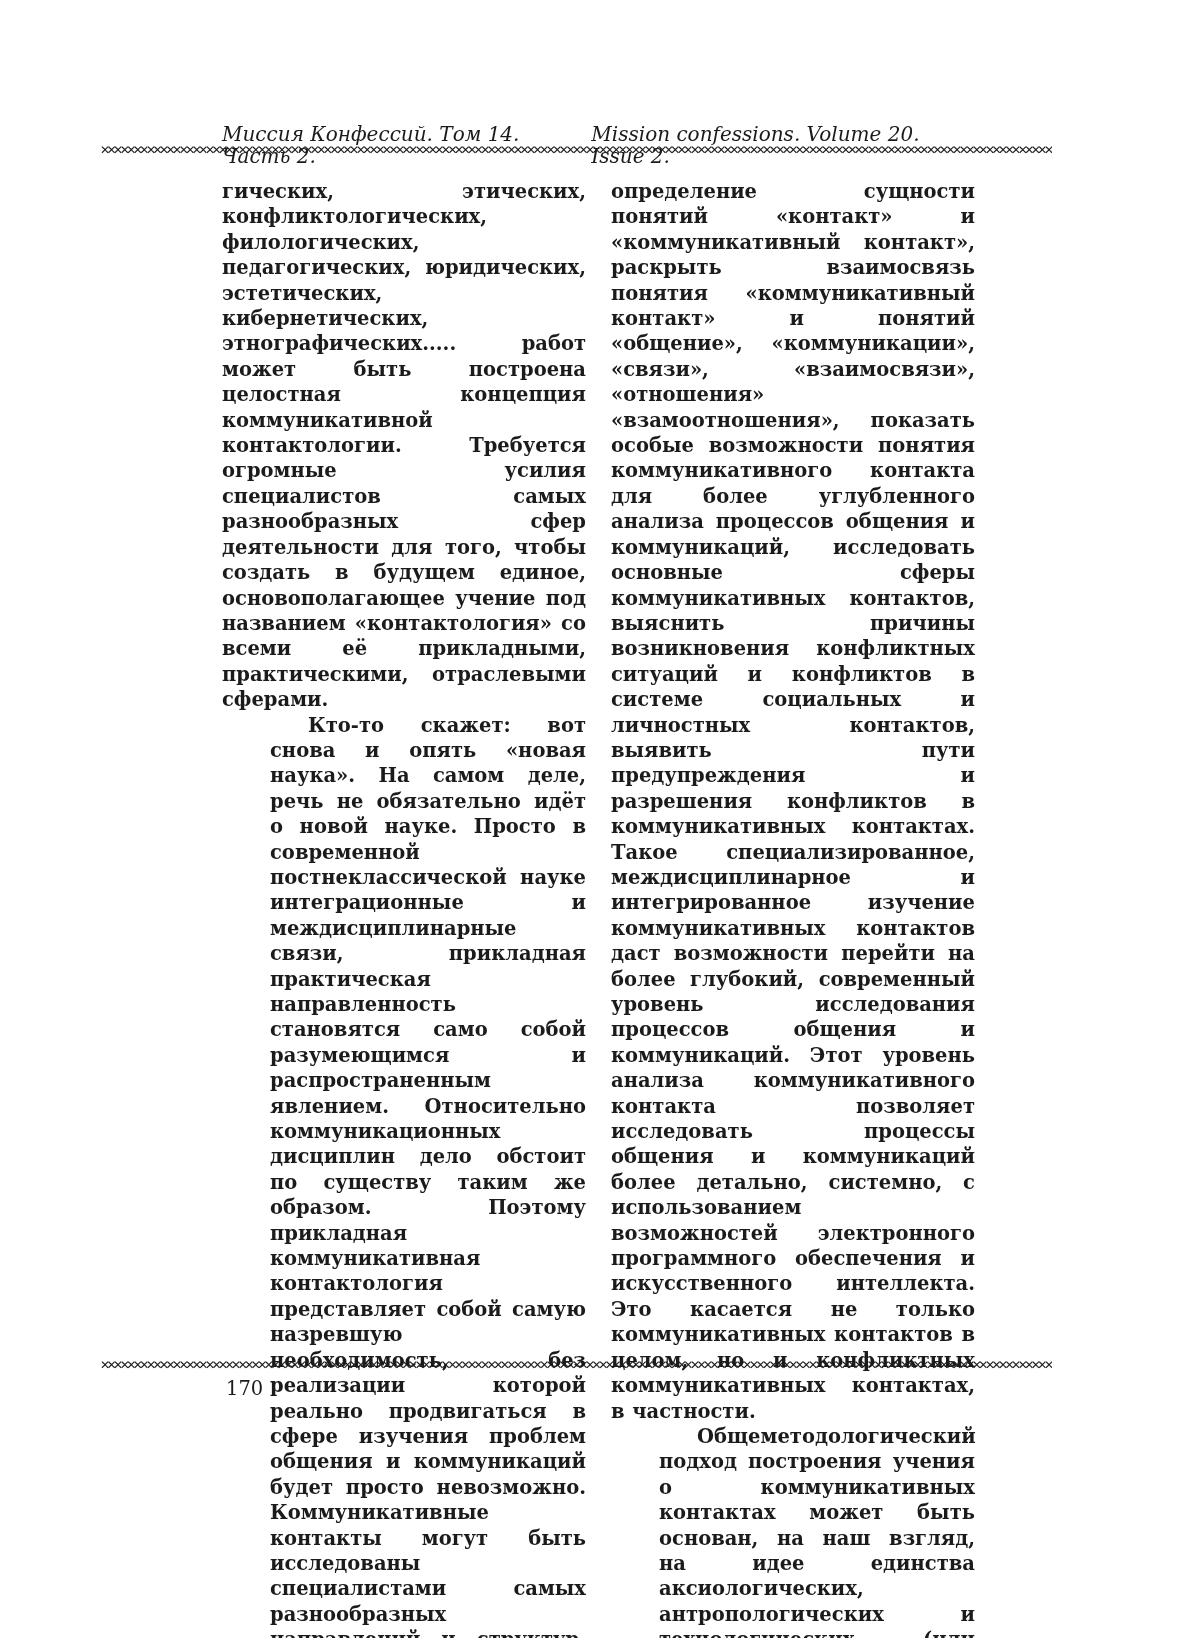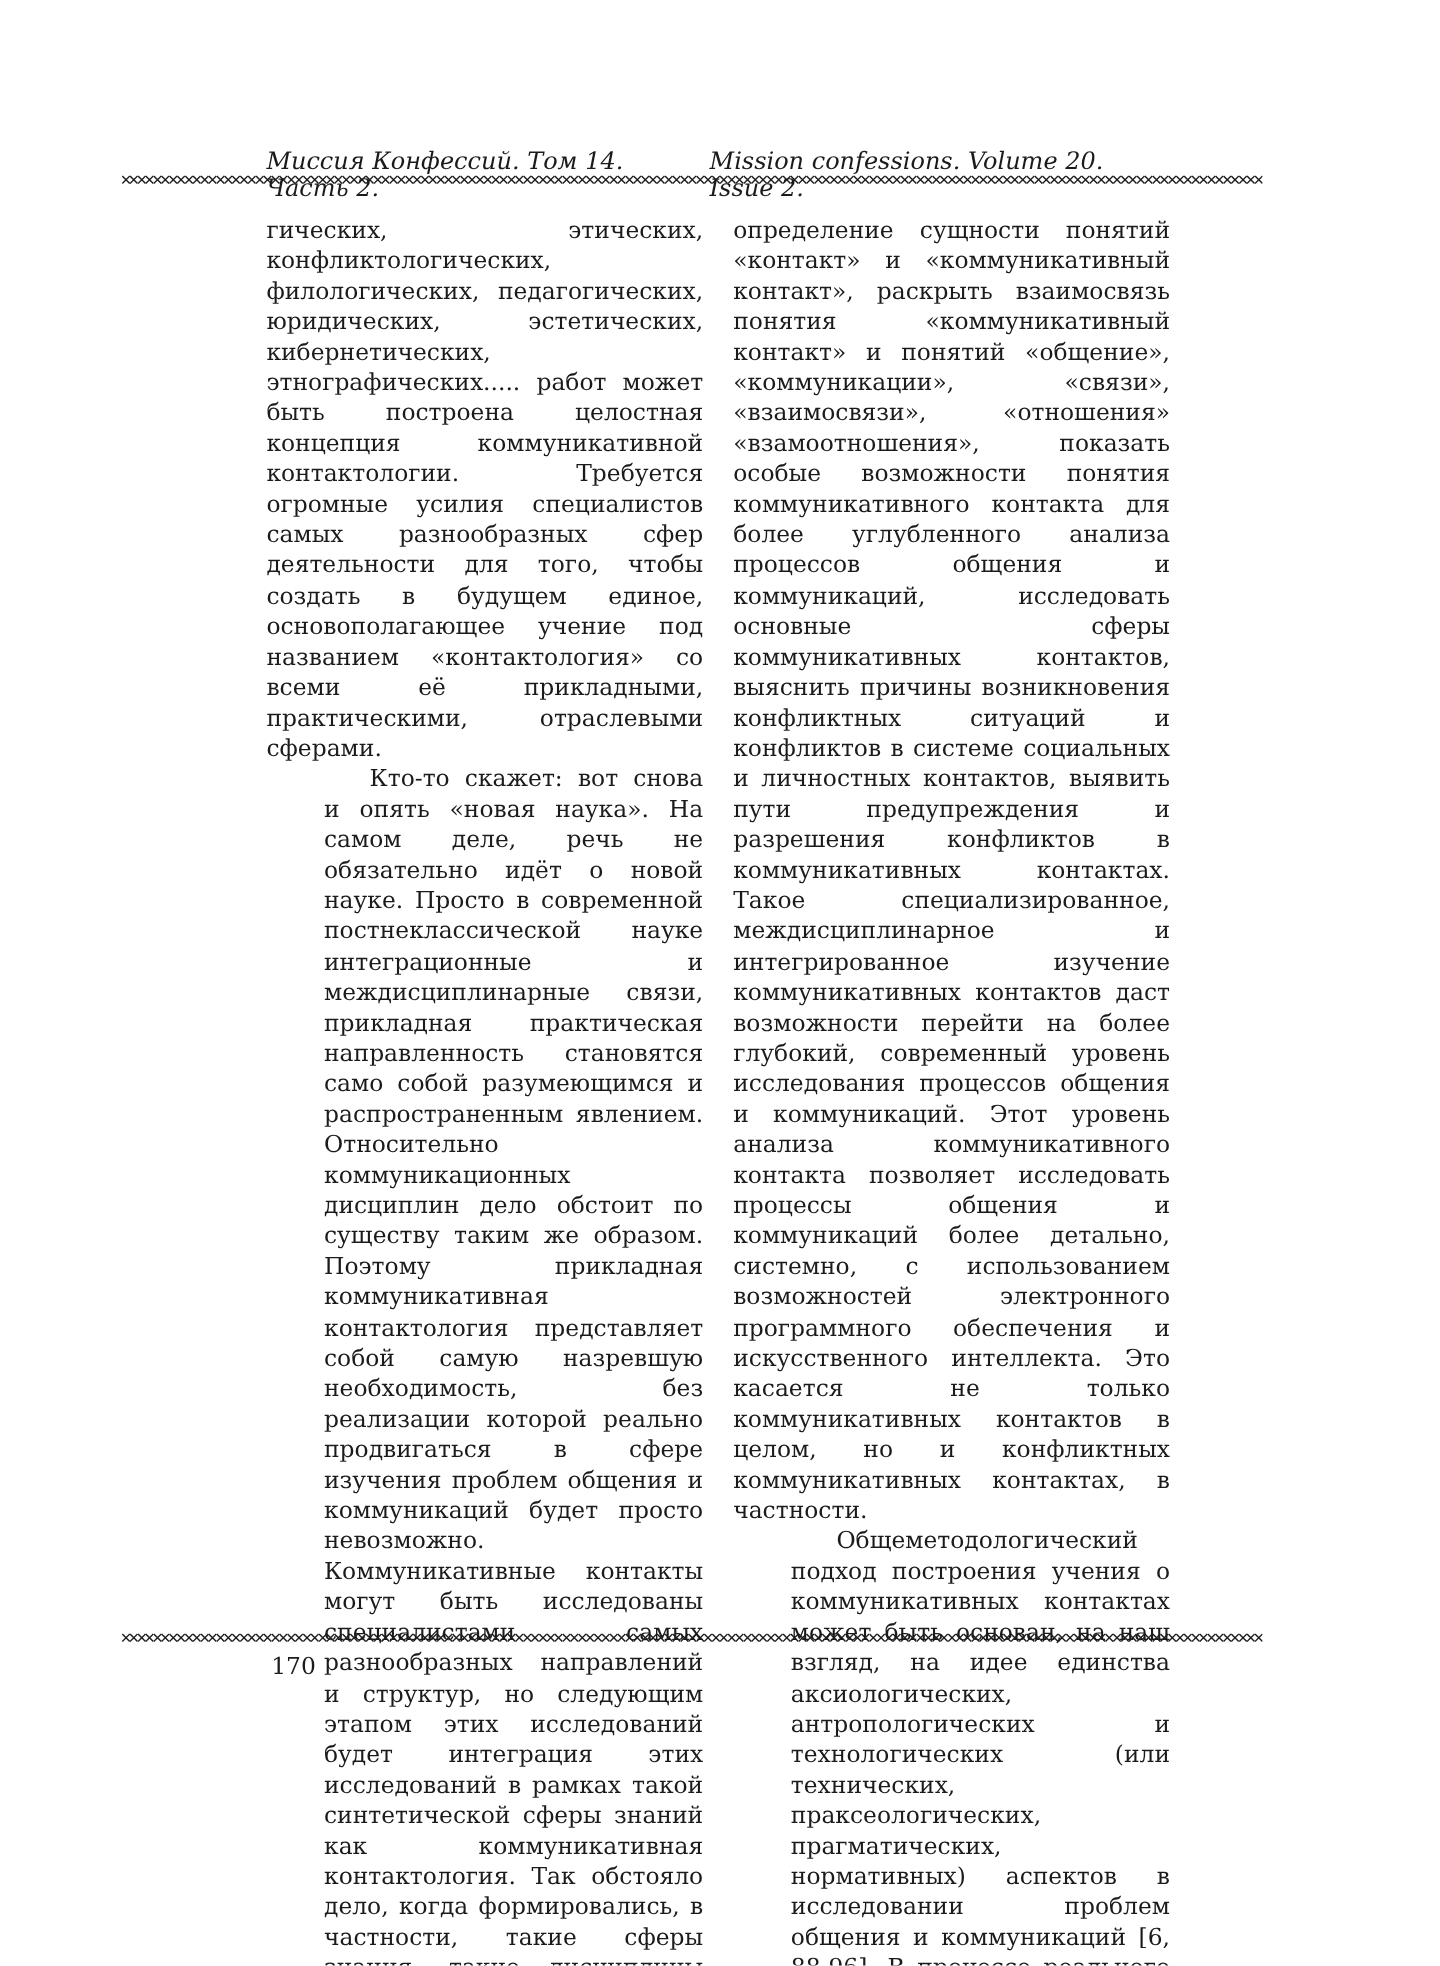--- a/index.html
+++ b/index.html
@@ -54,21 +54,21 @@
   }
   .col {
     width: 364px;
     font-size: 19.5px;
     line-height: 25.4px;
     text-align: justify;
     hyphens: auto;
     -webkit-hyphens: auto;
     word-spacing: 1px;
   }
-  .col p { margin: 0; }
+  .col p { margin: 0; font-weight: bold; }
   .col p.indent { text-indent: 38px; margin-left: 48px; }
 
   .page-number {
     position: absolute;
     top: 1377px;
     left: 226px;
     font-size: 19.5px;
     color: #1b1b1b;
   }
 </style>

